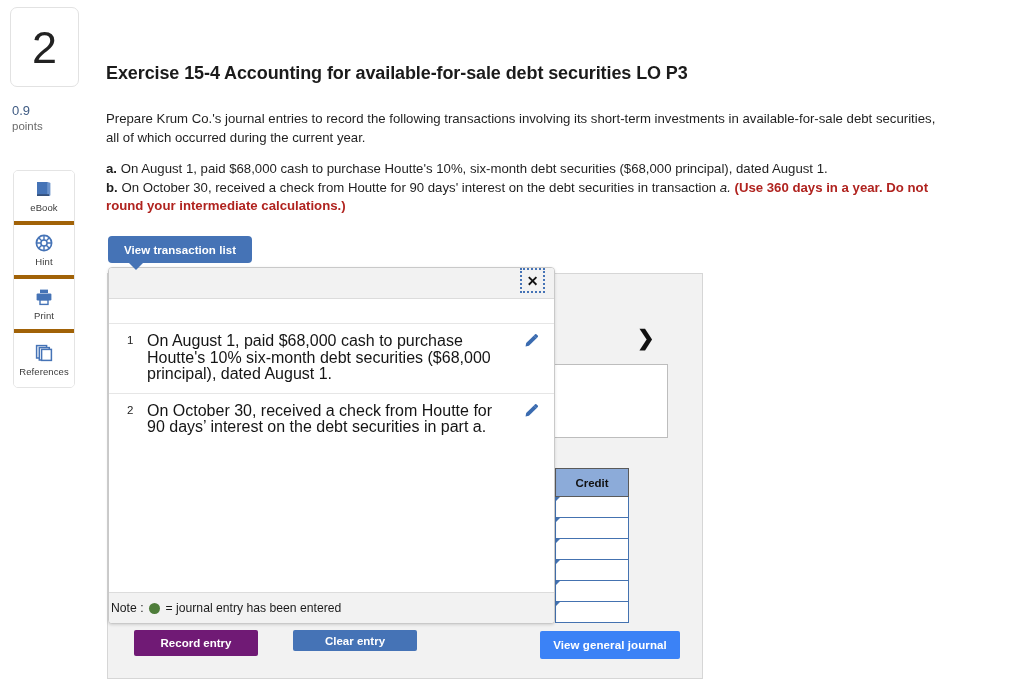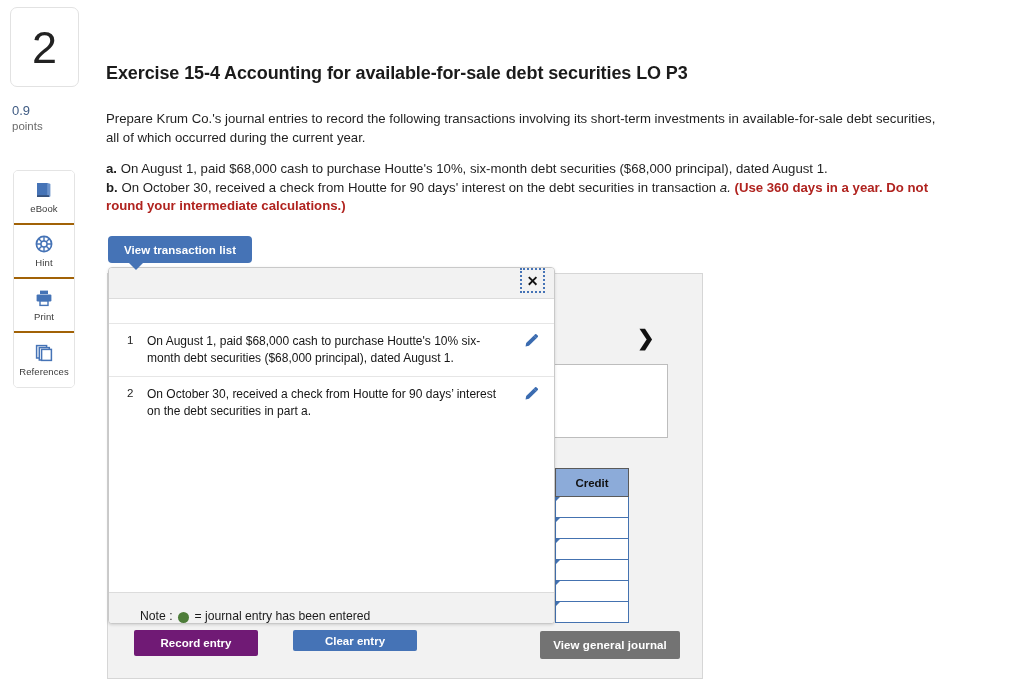--- a/index.html
+++ b/index.html
@@ -41,21 +41,21 @@
   #tool-stack {
     position: absolute; left: 13px; top: 170px;
     width: 62px;
     border: 1px solid #e4e4e4;
     border-radius: 5px;
     background: #fff;
     overflow: hidden;
   }
   .tool-item {
     height: 54px;
-    border-bottom: 2px solid #a16207;
+    border-bottom: 4px solid #a16207;
     display: flex; flex-direction: column;
     align-items: center; justify-content: center;
     gap: 3px;
     cursor: pointer;
     background: #fff;
   }
   .tool-item:last-child { border-bottom: none; }
   .tool-item .tlabel { font-size: 9.5px; color: #3a3a3a; letter-spacing: .1px; }
   .tool-item .ticon { width: 20px; height: 20px; display: block; }
 
@@ -126,21 +126,21 @@
   .credit-cell:first-of-type { border-top: 1.5px solid #4472b0; }
   .credit-cell::before {
     content: "";
     position: absolute; left: 0px; top: 0px;
     border-left: 4px solid #4472b0;
     border-bottom: 4px solid transparent;
   }
   #view-journal-btn {
     position: absolute; left: 432px; top: 357px;
     width: 140px; height: 28px;
-    background: #737373;
+    background: #3b82f6;
     color: #fff;
     border: none; border-radius: 2px;
     font-size: 11.5px; font-weight: bold;
     font-family: "Liberation Sans", sans-serif;
     cursor: pointer;
     letter-spacing: .1px;
   }
 
   
   #view-tx-btn {
@@ -207,37 +207,37 @@
     background: #fff;
   }
   .tx-row:first-child { border-top: none; }
   .tx-num {
     width: 20px; flex: 0 0 20px;
     font-size: 11.5px; color: #222;
     padding-top: 1px;
   }
   .tx-text {
     flex: 1 1 auto;
-    font-size: 12px; line-height: 16.5px; color: #151515;
+    font-size: 16px; line-height: 16.5px; color: #151515;
     padding-right: 36px;
   }
   .tx-pencil {
     position: absolute; right: 16px; top: 10px;
     width: 15px; height: 15px;
     cursor: pointer;
   }
   #tx-body-fill { background:#fff; height: 155px; }
   #tx-note {
     position: absolute; left: 0; bottom: 0;
     width: 100%;
     height: 31px;
     background: #f2f2f2;
     border-top: 1px solid #dcdcdc;
-    display: flex; align-items: flex-end;
-    padding-left: 31px;
+    display: flex; align-items: center;
+    padding-left: 2px;
     font-size: 12.2px; color: #1b1b1b;
   }
   #tx-note .greendot {
     display: inline-block;
     width: 11px; height: 11px;
     border-radius: 50%;
     background: #4e7d3a;
     margin: 0 6px 0 5px;
     vertical-align: middle;
   }

